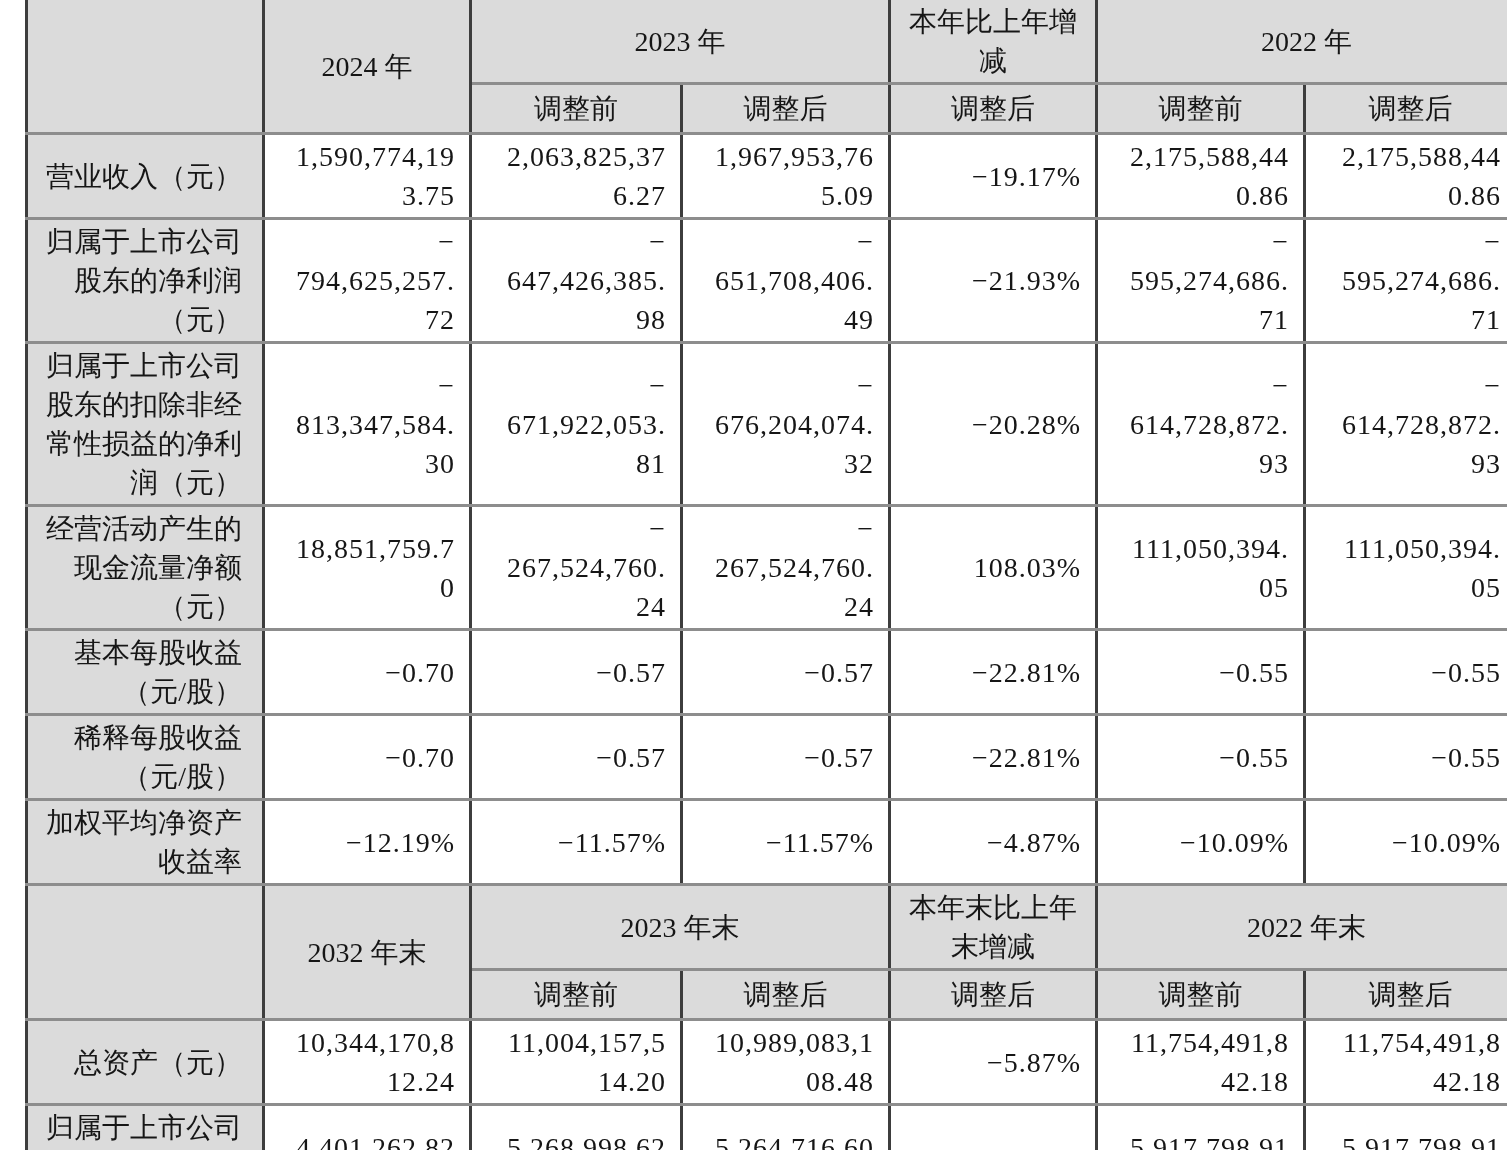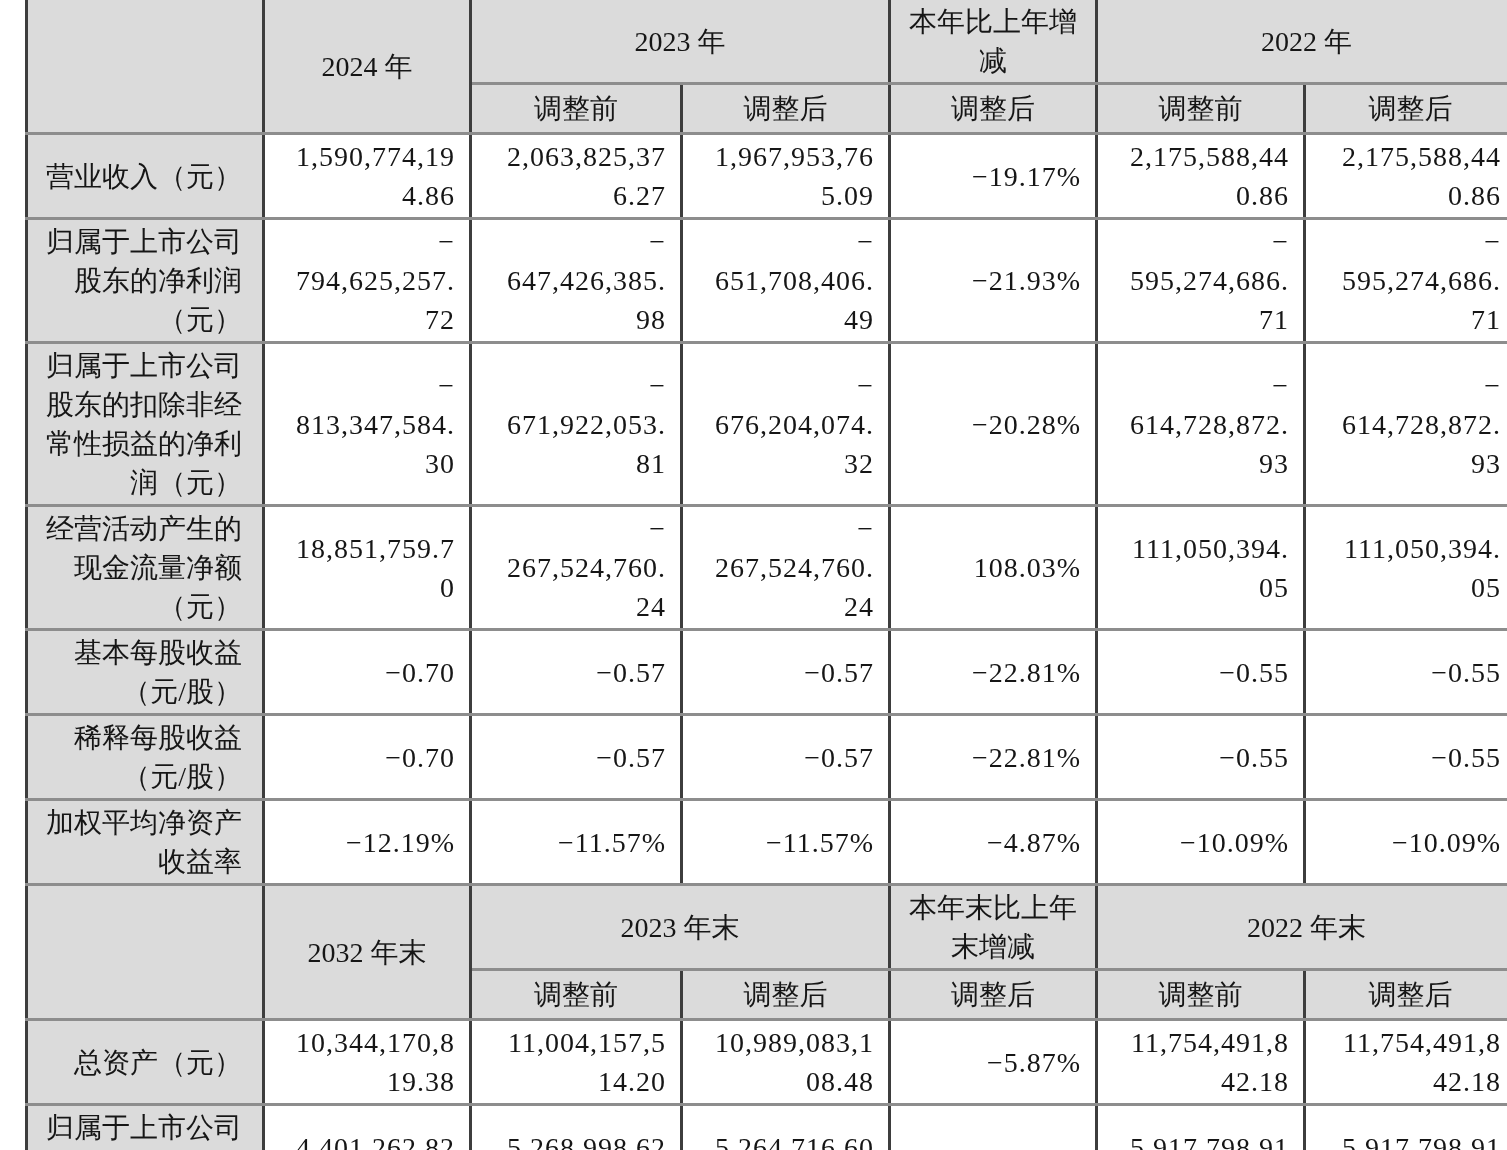--- a/index.html
+++ b/index.html
@@ -45,21 +45,21 @@
     <td class="gray ctr">调整前</td>
     <td class="gray ctr">调整后</td>
     <td class="gray ctr">调整后</td>
     <td class="gray ctr">调整前</td>
     <td class="gray ctr">调整后</td>
   </tr>
 
   <tr style="height:78px">
     <td class="gray lbl">营业收入（元）</td>
     <td class="num">1,590,774,19
-4.86</td>
+3.75</td>
     <td class="num">2,063,825,37
 6.27</td>
     <td class="num">1,967,953,76
 5.09</td>
     <td class="num">−19.17%</td>
     <td class="num">2,175,588,44
 0.86</td>
     <td class="num">2,175,588,44
 0.86</td>
   </tr>
@@ -162,21 +162,21 @@
     <td class="gray ctr">调整前</td>
     <td class="gray ctr">调整后</td>
     <td class="gray ctr">调整后</td>
     <td class="gray ctr">调整前</td>
     <td class="gray ctr">调整后</td>
   </tr>
 
   <tr style="height:73px">
     <td class="gray lbl">总资产（元）</td>
     <td class="num">10,344,170,8
-19.38</td>
+12.24</td>
     <td class="num">11,004,157,5
 14.20</td>
     <td class="num">10,989,083,1
 08.48</td>
     <td class="num">−5.87%</td>
     <td class="num">11,754,491,8
 42.18</td>
     <td class="num">11,754,491,8
 42.18</td>
   </tr>

